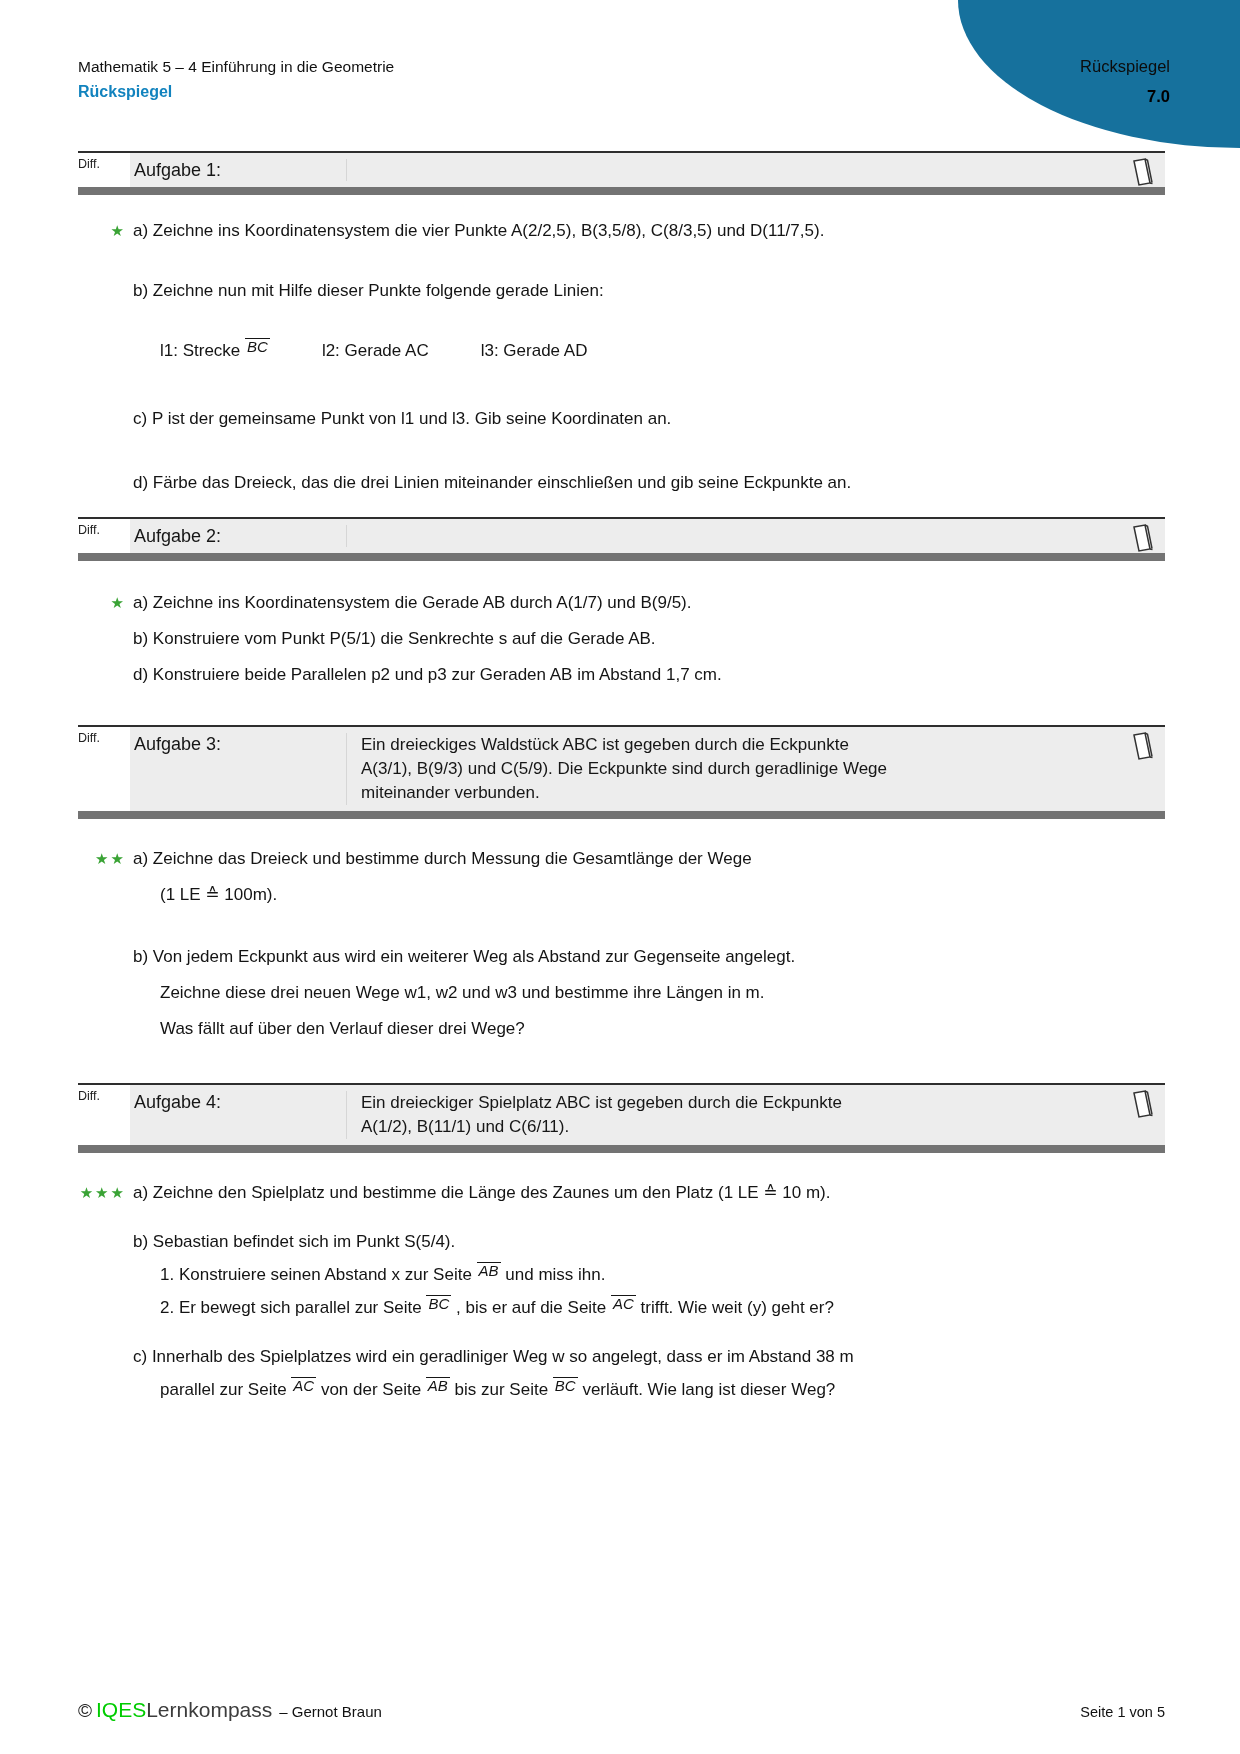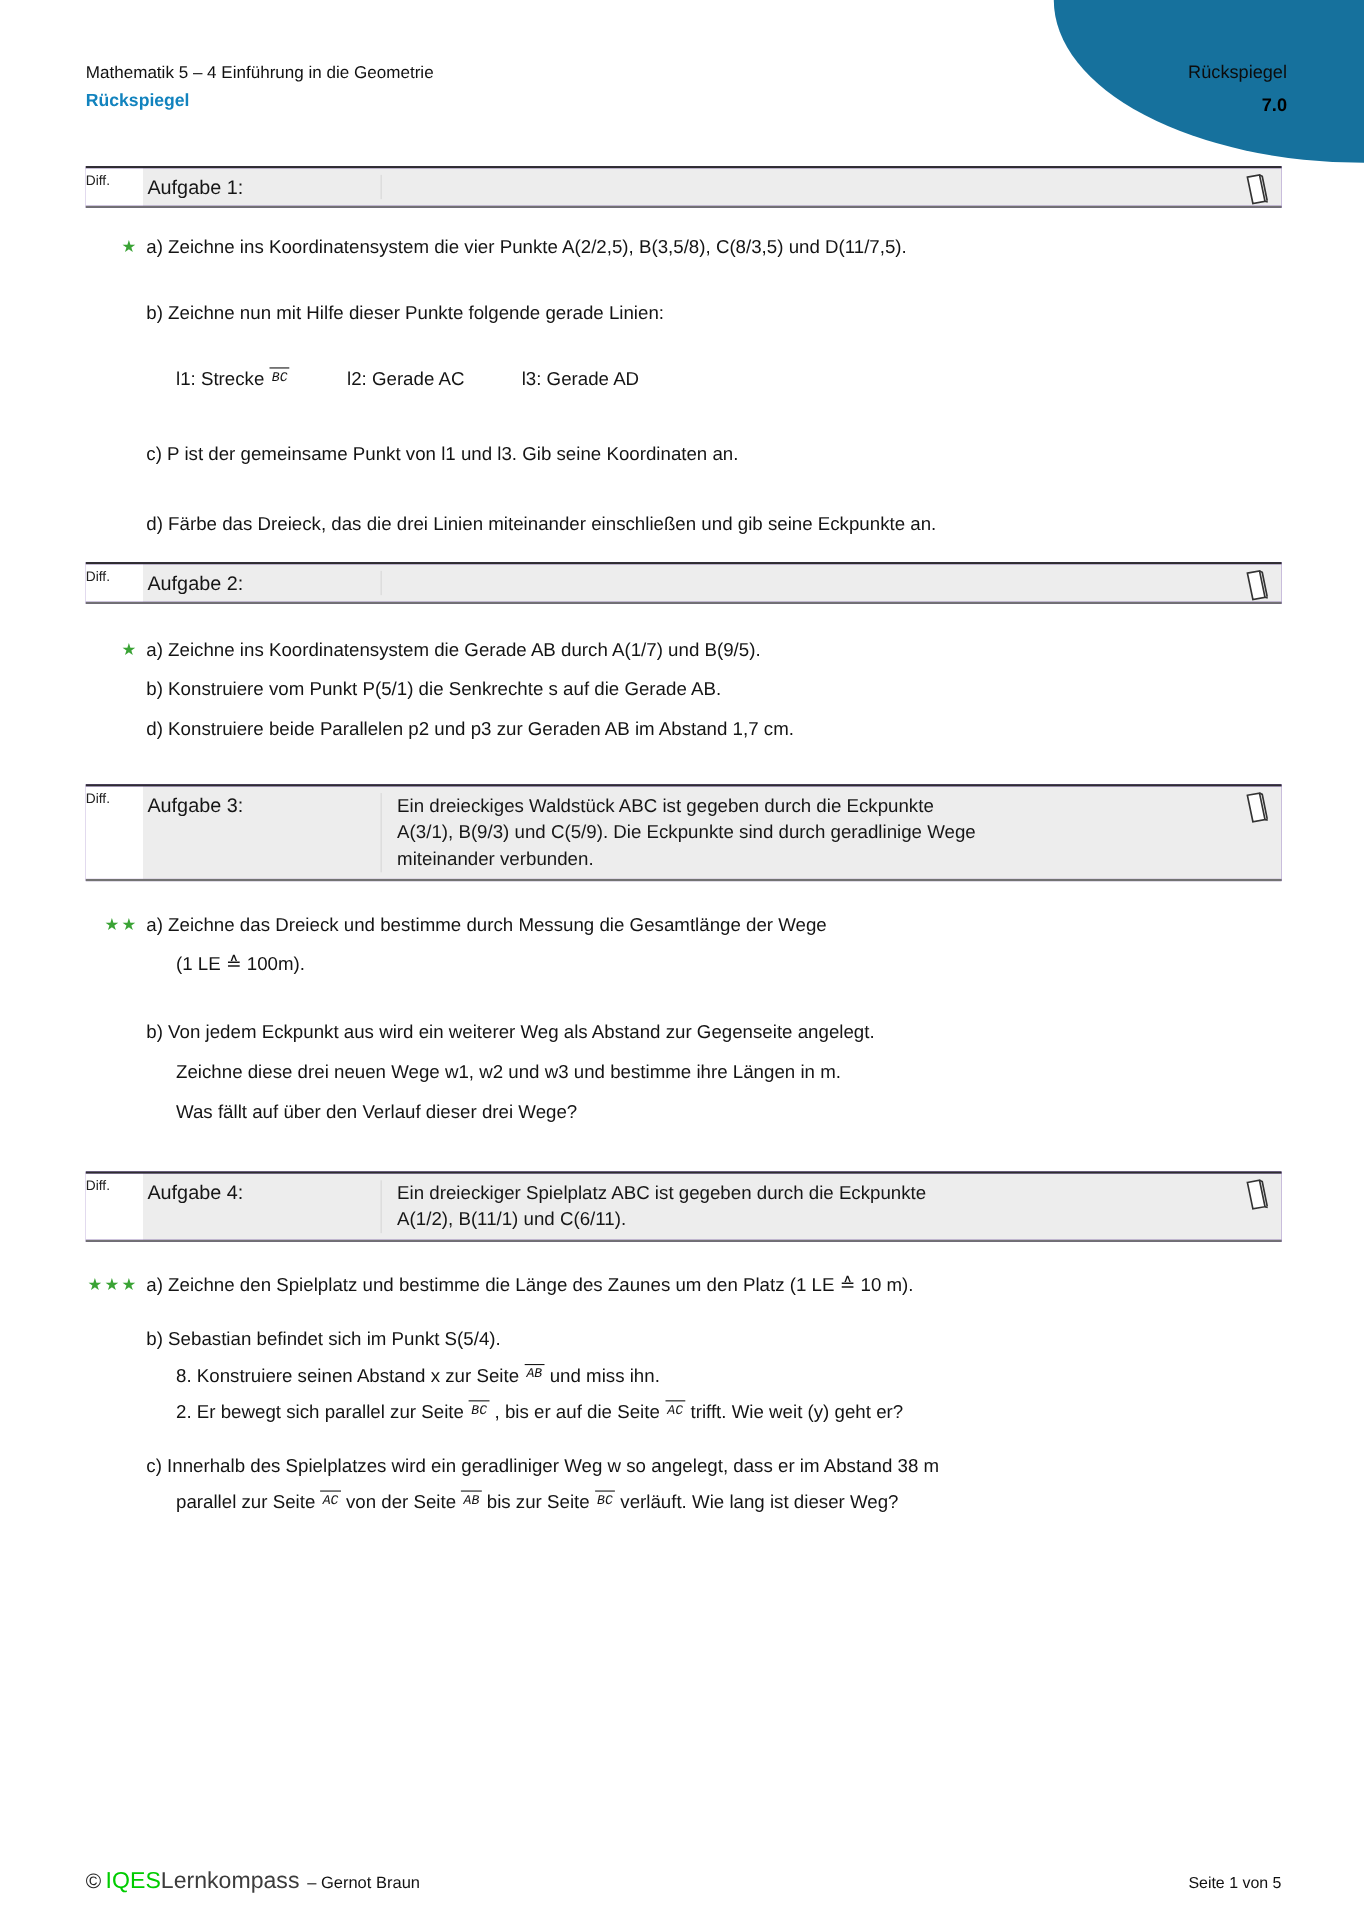--- a/index.html
+++ b/index.html
@@ -22,21 +22,21 @@
 
   .content{position:absolute;left:78px;right:75px;top:0}
 
   .doc-header{padding-top:58px}
   .course-line{font-size:15.5px;color:#111}
   .subtitle{font-size:16px;font-weight:bold;color:var(--title-blue);margin-top:7px}
 
   .task:first-of-type{margin-top:50px}
 
   
-  .task-bar{display:flex;border-top:2px solid #2e2e2e;border-bottom:2px solid #737373;background:#4c1d95}
+  .task-bar{display:flex;border-top:2px solid #2e2e2e;border-bottom:8px solid #737373;background:#14532d}
   .diff-cell{width:52px;flex-shrink:0;background:#fff;font-size:12.5px;color:#222;padding:4px 4px 0 0}
   .bar-main{flex:1;background:var(--bar-gray);display:flex;position:relative;padding:6px 52px 6px 4px;min-height:33px}
   .task-title{width:212px;flex-shrink:0;font-size:18px;padding-top:1px}
   .task-desc{flex:1;font-size:17px;line-height:24px;border-left:1px solid #d6d6d6;padding-left:14px}
   .desc-line{white-space:nowrap}
   .book-icon{position:absolute;right:10px;top:4px}
 
   
   .task-lines{padding-top:24px;padding-bottom:20px}
   .lines-1{padding-top:24px;padding-bottom:22px}
@@ -54,23 +54,23 @@
   .lines-3 .task-line:nth-child(2){margin-bottom:38px}
   .lines-4 .task-line{margin-bottom:9px}
   .lines-4 .task-line:nth-child(1){margin-bottom:25px}
   .lines-4 .task-line:nth-child(4){margin-bottom:25px}
 
   .stars{position:absolute;left:0;top:2px;width:48px;text-align:right;
     color:var(--star-green);font-size:15px;letter-spacing:2px;line-height:20px}
 
   .seg-gap{margin-left:52px}
   .seg-under{text-underline-offset:3px}
-  .seg-over{font-family:Liberation Mono, monospace;font-style:italic;
+  .seg-over{font-family:Liberation Sans, sans-serif;font-style:italic;
     display:inline-block;border-top:1.4px solid #161616;padding:0 2px;line-height:16px;
-    transform:translateY(-4px);font-size:12px}
+    transform:translateY(-4px);font-size:15px}
 
   
   .footer{position:absolute;left:78px;right:75px;bottom:32px;display:flex;
     justify-content:space-between;align-items:baseline}
   .copy{font-size:19px;color:#222;margin-right:4px}
   .brand-green{color:var(--brand-green);font-size:21px}
   .brand-black{color:#3c3c3c;font-size:21px}
   .byline{font-size:15px;color:#111;margin-left:7px}
   .footer-right{font-size:14.5px;color:#111}
 </style>
@@ -187,21 +187,21 @@
                   <path d="M16 2 L18.5 3.2 L23 25.5"></path>
                   <path d="M21 26 L23.5 26.6"></path>
                 </g>
               </svg>
           </span>
         </div>
       </div>
       <div class="task-lines lines-4">
           <div class="task-line ind1"><span class="stars">★★★</span><span>a) Zeichne den Spielplatz und bestimme die Länge des Zaunes um den Platz (1 LE ≙ 10 m).</span></div>
           <div class="task-line ind1"><span>b) Sebastian befindet sich im Punkt S(5/4).</span></div>
-          <div class="task-line ind2"><span>8. Konstruiere seinen Abstand x zur </span><span class="seg-under">Seite</span><span> </span><span class="seg-over">AB</span><span> und miss ihn.</span></div>
+          <div class="task-line ind2"><span>1. Konstruiere seinen Abstand x zur </span><span class="seg-under">Seite</span><span> </span><span class="seg-over">AB</span><span> und miss ihn.</span></div>
           <div class="task-line ind2"><span>2.  Er bewegt sich parallel zur Seite </span><span class="seg-over">BC</span><span> , bis er auf die Seite </span><span class="seg-over">AC</span><span> trifft. Wie weit (y) geht er?</span></div>
           <div class="task-line ind1"><span>c) Innerhalb des Spielplatzes wird ein </span><span class="seg-under">geradliniger</span><span> Weg </span><span class="seg-under">w</span><span> so angelegt, dass er im Abstand 38 m</span></div>
           <div class="task-line ind2"><span>parallel zur Seite </span><span class="seg-over">AC</span><span> von der Seite </span><span class="seg-over">AB</span><span> bis zur Seite </span><span class="seg-over">BC</span><span> verläuft. Wie lang ist dieser Weg?</span></div>
         </div>
     </section>
 
   </div>
 
   <div class="footer">
     <div class="footer-left">

